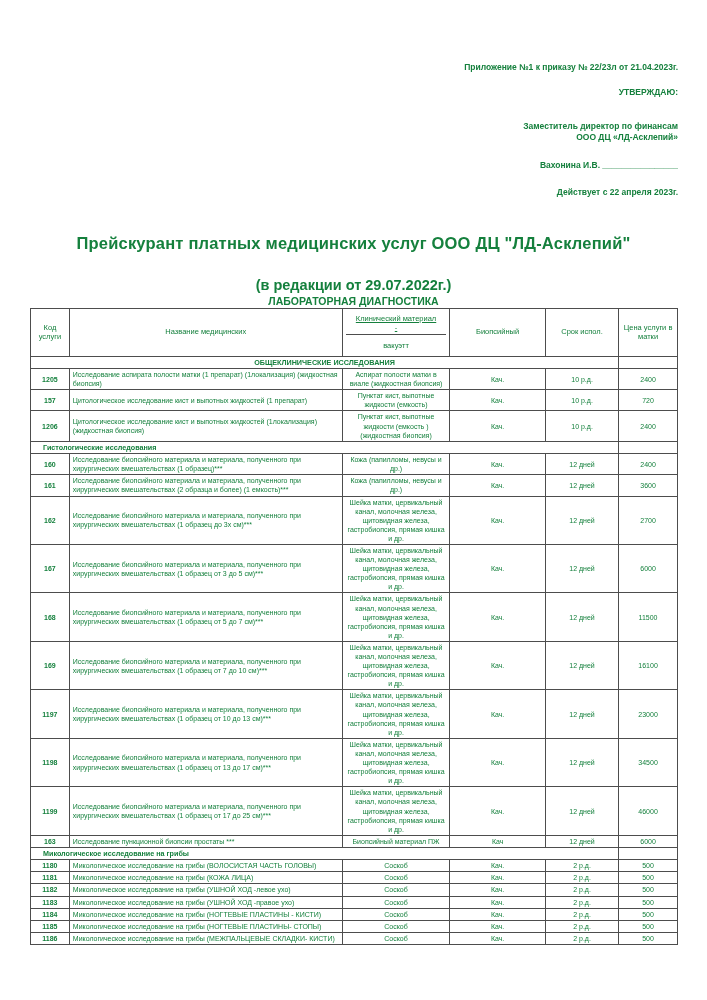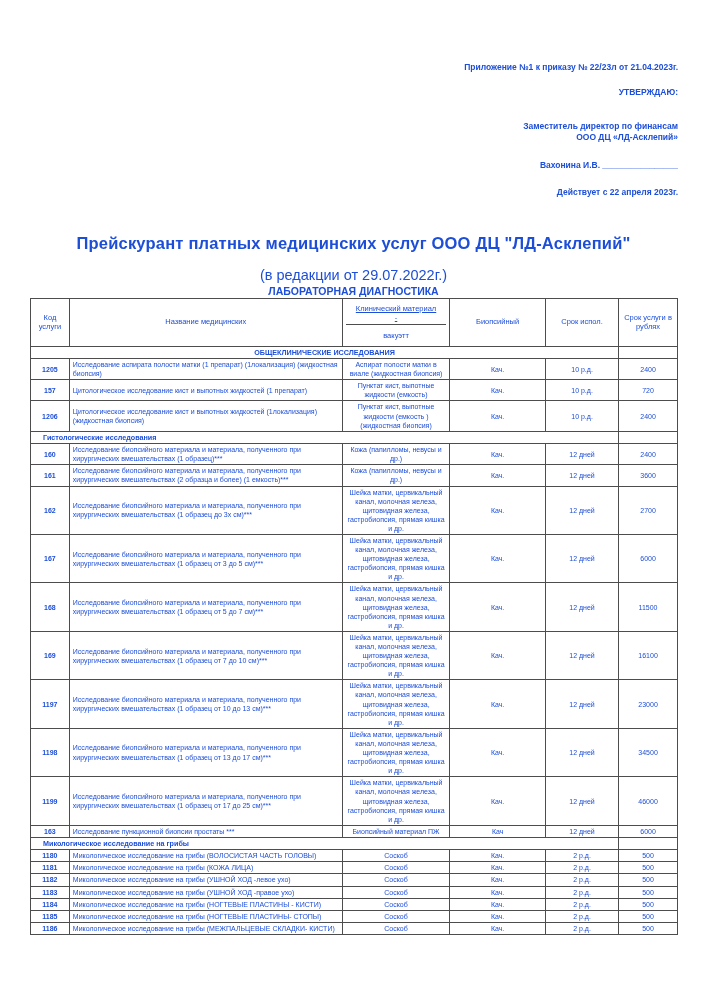--- a/index.html
+++ b/index.html
@@ -1,34 +1,34 @@
 <!DOCTYPE html>
 <html><head>
 <meta charset="utf-8">
 <style>
   * { margin: 0; padding: 0; box-sizing: border-box; }
   html, body { background: #e8e8e8; }
   .page {
     width: 707px; height: 1000px; margin: 0 auto; background: #ffffff;
-    font-family: "Liberation Sans", sans-serif; color: #1d4ed8;
+    font-family: "Liberation Sans", sans-serif; color: #15803d;
     position: relative; overflow: hidden;
   }
   
   .top-block {
     padding-top: 62px; padding-right: 29px;
     text-align: right; font-size: 8.5px; font-weight: bold; line-height: 1.25;
   }
   .top-block .gap-sm { margin-top: 24px; }
   .top-block .gap-md { margin-top: 14px; }
   .top-block .gap-lg { margin-top: 17px; }
   .sig-line { letter-spacing: 0; }
   
   .title-block { text-align: center; margin-top: 36px; }
   .doc-title { font-size: 16.5px; font-weight: bold; letter-spacing: 0.2px; }
-  .doc-edition { font-size: 14.5px; font-weight: normal; margin-top: 14px; }
+  .doc-edition { font-size: 14.5px; font-weight: bold; margin-top: 24px; }
   .doc-section { font-size: 10.5px; font-weight: bold; margin-top: 2px; }
   
   table.price {
     width: 648px; margin: 1px 29px 0 30px;
     border-collapse: collapse; table-layout: fixed;
     font-size: 7px; line-height: 1.3;
   }
   table.price td, table.price th {
     border: 1px solid #4d4d4d; vertical-align: middle;
     padding: 1px 3px; overflow: hidden;
@@ -86,21 +86,21 @@
         <th>Название медицинских</th>
         <th class="th-material">
           <div class="mat-top">
             <span>Клинический материал</span>
             <span class="mat-dash">-</span>
           </div>
           <div class="mat-sub">вакуэтт</div>
         </th>
         <th>Биопсийный</th>
         <th>Срок испол.</th>
-        <th>Срок услуги в рублях</th>
+        <th>Цена услуги в матки</th>
       </tr>
     </thead>
     <tbody>
         <tr class="section-row sec-center">
           <td colspan="5">ОБЩЕКЛИНИЧЕСКИЕ ИССЛЕДОВАНИЯ</td>
           <td></td>
         </tr>
         <tr>
           <td class="cell-code">1205</td>
           <td class="cell-name">Исследование аспирата полости матки (1 препарат) (1локализация) (жидкостная биопсия)</td>

